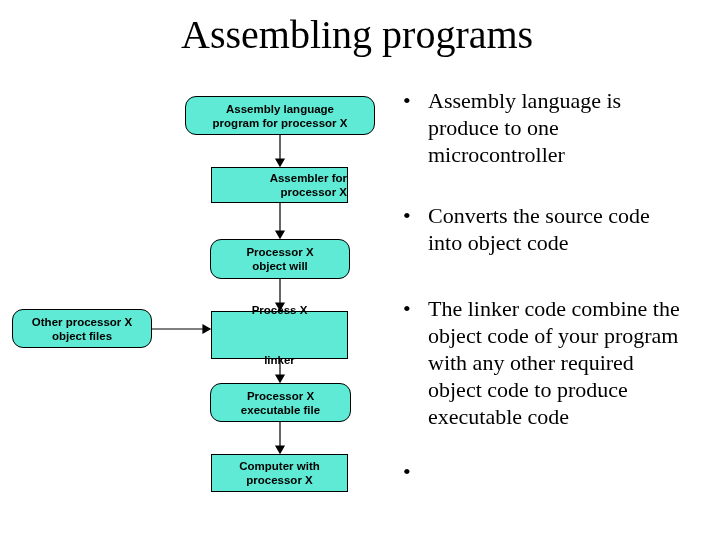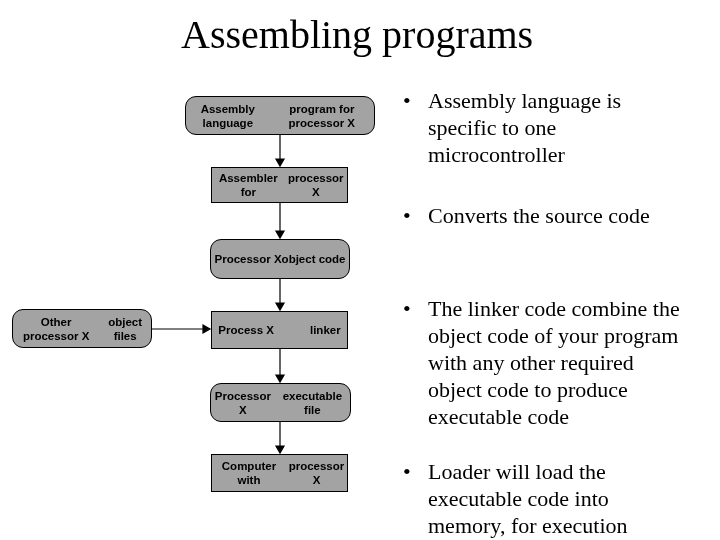--- a/index.html
+++ b/index.html
@@ -19,37 +19,37 @@
     font-size:40px;
     line-height:46px;
     white-space:nowrap;
     color:#000000;
   }
   
   .fbox {
     position:absolute;
     box-sizing:border-box;
     border:1.5px solid #000000;
-    background:#a3a3a3;
+    background:#5eead4;
     display:flex;
-    flex-direction:row;
+    flex-direction:column;
     align-items:center;
     justify-content:center;
     text-align:center;
     font-family:"Liberation Sans", sans-serif;
     font-weight:bold;
     font-size:11.5px;
     line-height:14px;
     color:#000000;
   }
   .fbox.rounded { border-radius:11px; }
   .fbox-1 { left:185px; top:96px;  width:190px; height:39px; }
-  .fbox-2 { left:211px; top:167px; width:137px; height:36px; }
+  .fbox-2 { left:211px; top:167px; width:137px; height:36px;align-items:flex-end; }
   .fbox-3 { left:210px; top:239px; width:140px; height:40px; }
-  .fbox-4 { left:211px; top:311px; width:137px; height:38px;gap:36px; }
+  .fbox-4 { left:211px; top:311px; width:137px; height:48px;gap:36px; }
   .fbox-5 { left:210px; top:383px; width:141px; height:39px; }
   .fbox-6 { left:211px; top:454px; width:137px; height:38px; }
   .fbox-7 { left:12px;  top:309px; width:140px; height:39px;align-items:center; }
   .arrow-layer {
     position:absolute; left:0; top:0;
     width:720px; height:540px;
     pointer-events:none;
   }
   
   .bullet-item {
@@ -114,21 +114,21 @@
     <div>program for processor X</div>
   </div>
 
   <div class="fbox fbox-2">
     <div>Assembler for</div>
     <div>processor X</div>
   </div>
 
   <div class="fbox fbox-3 rounded">
     <div>Processor X</div>
-    <div>object code</div>
+    <div>object will</div>
   </div>
 
   <div class="fbox fbox-4">
     <div>Process X</div>
     <div>linker</div>
   </div>
 
   <div class="fbox fbox-5 rounded">
     <div>Processor X</div>
     <div>executable file</div>
@@ -141,45 +141,41 @@
 
   <div class="fbox fbox-7 rounded">
     <div>Other processor X</div>
     <div>object files</div>
   </div>
 
   <div class="bullet-item bullet-1">
     <div class="bullet-marker">•</div>
     <div class="bullet-lines">
       <div>Assembly language is</div>
-      <div>specific to one</div>
+      <div>produce to one</div>
       <div>microcontroller</div>
     </div>
   </div>
 
   <div class="bullet-item bullet-2">
     <div class="bullet-marker">•</div>
     <div class="bullet-lines">
       <div>Converts the source code</div>
+      <div>into object code</div>
     </div>
   </div>
 
   <div class="bullet-item bullet-3">
     <div class="bullet-marker">•</div>
     <div class="bullet-lines">
       <div>The linker code combine the</div>
       <div>object code of your program</div>
       <div>with any other required</div>
       <div>object code to produce</div>
       <div>executable code</div>
     </div>
   </div>
 
   <div class="bullet-item bullet-4">
     <div class="bullet-marker">•</div>
-    <div class="bullet-lines">
-      <div>Loader will load the</div>
-      <div>executable code into</div>
-      <div>memory, for execution</div>
-    </div>
   </div>
 
 </div>
 
 </body></html>

